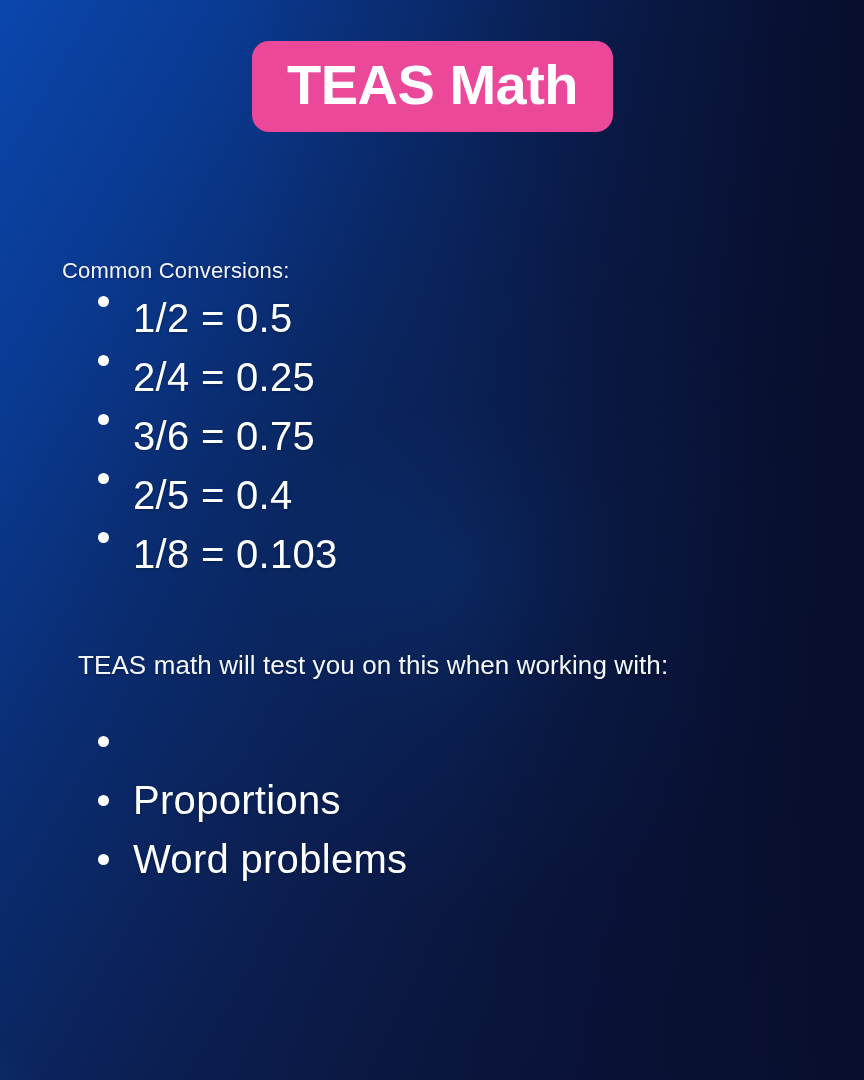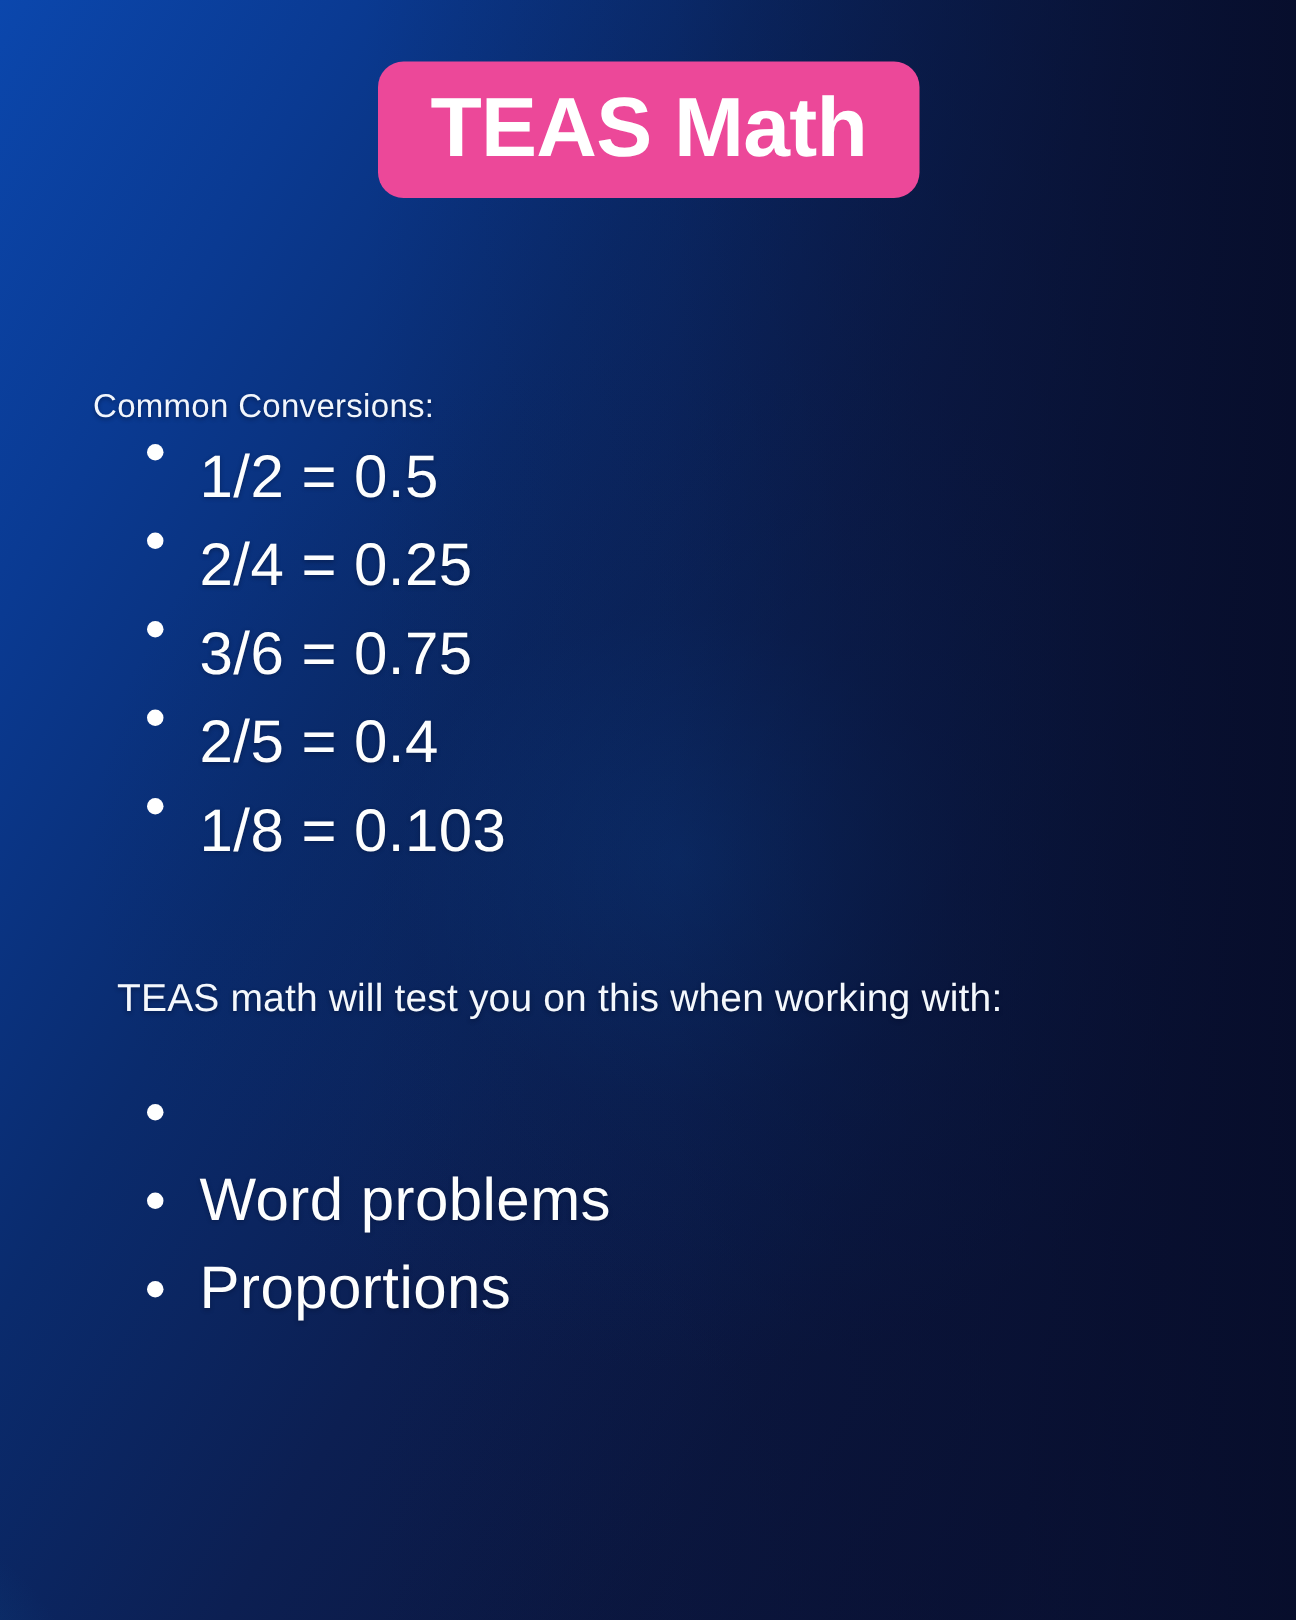--- a/index.html
+++ b/index.html
@@ -263,22 +263,22 @@
     </ul>
 
     <div class="topics-intro">TEAS math will test you on this when working with:</div>
 
     <ul class="topics-list">
       <li class="bullet-row">
         <span class="bullet-dot"></span>
       </li>
       <li class="bullet-row">
         <span class="bullet-dot"></span>
+        <span class="item-label">Proportions</span>
+      </li>
+      <li class="bullet-row">
+        <span class="bullet-dot"></span>
         <span class="item-label">Word problems</span>
-      </li>
-      <li class="bullet-row">
-        <span class="bullet-dot"></span>
-        <span class="item-label">Proportions</span>
       </li>
     </ul>
 
   </div>
 </div>
 
 </body></html>

